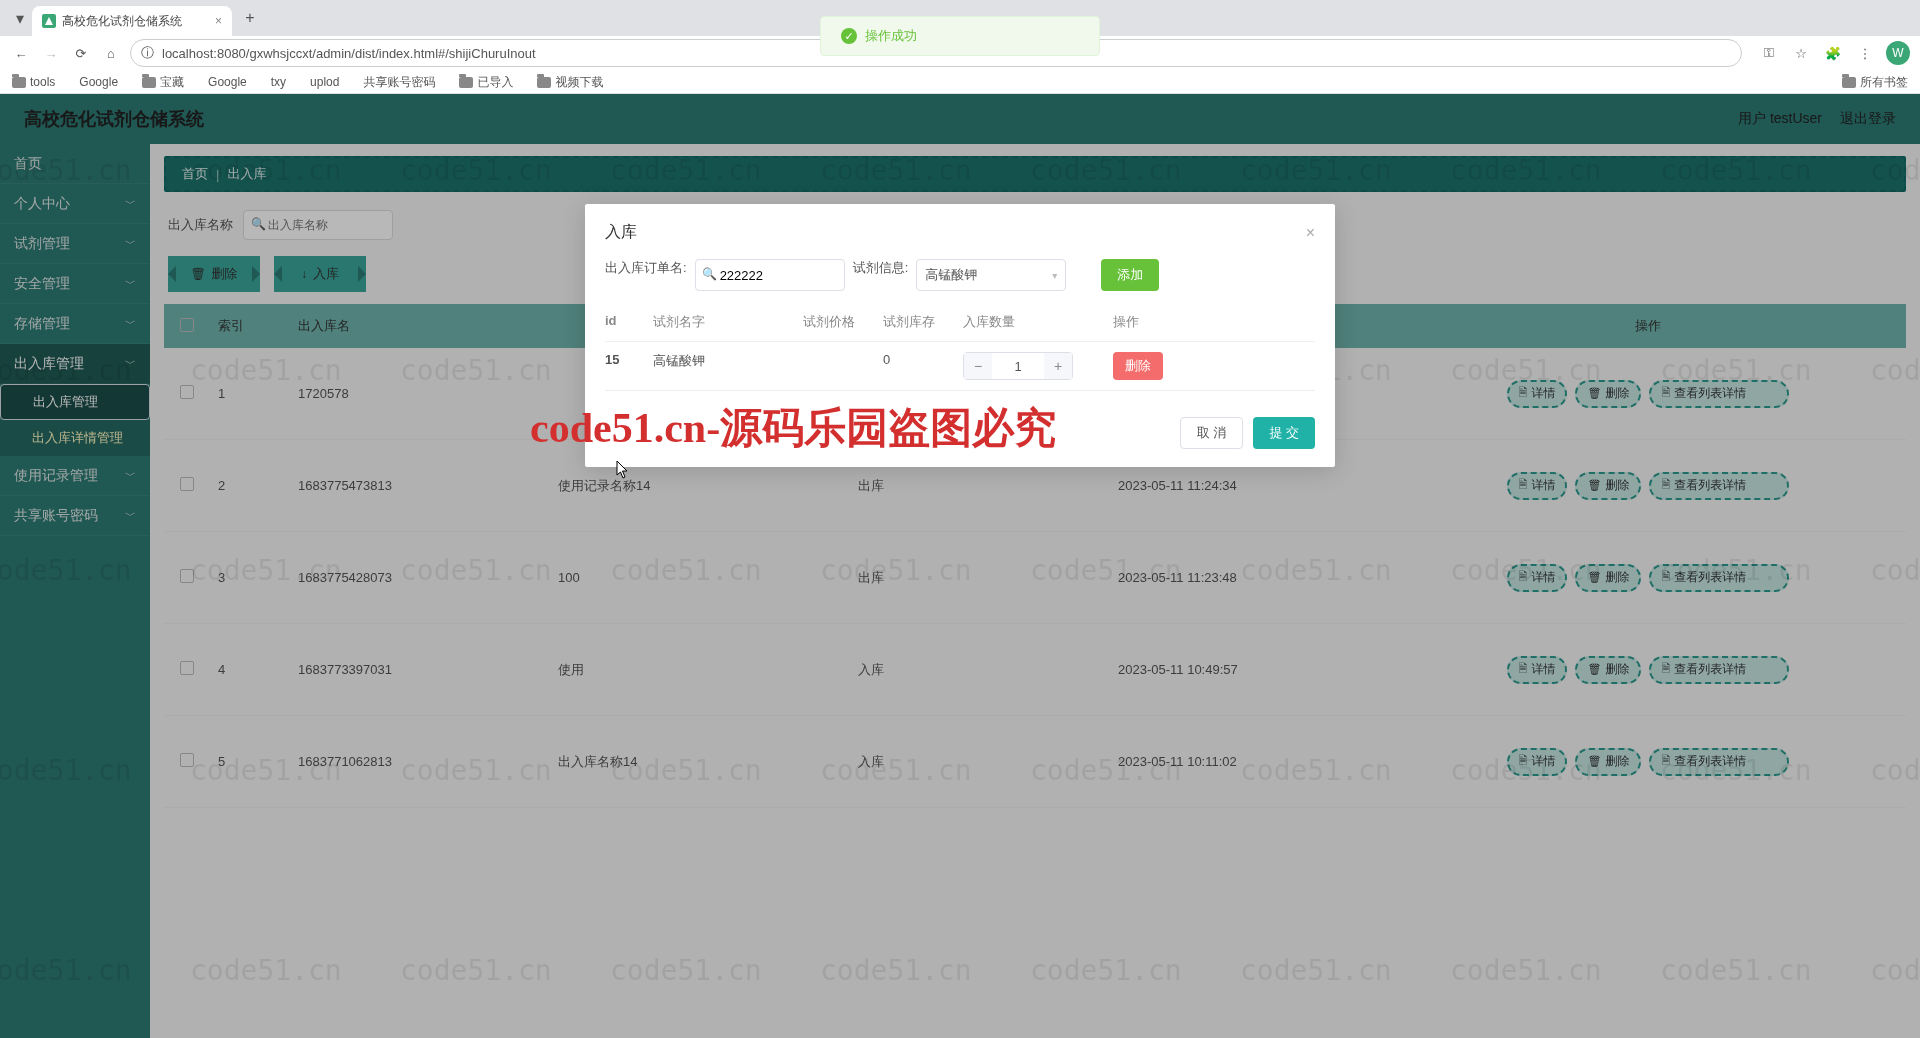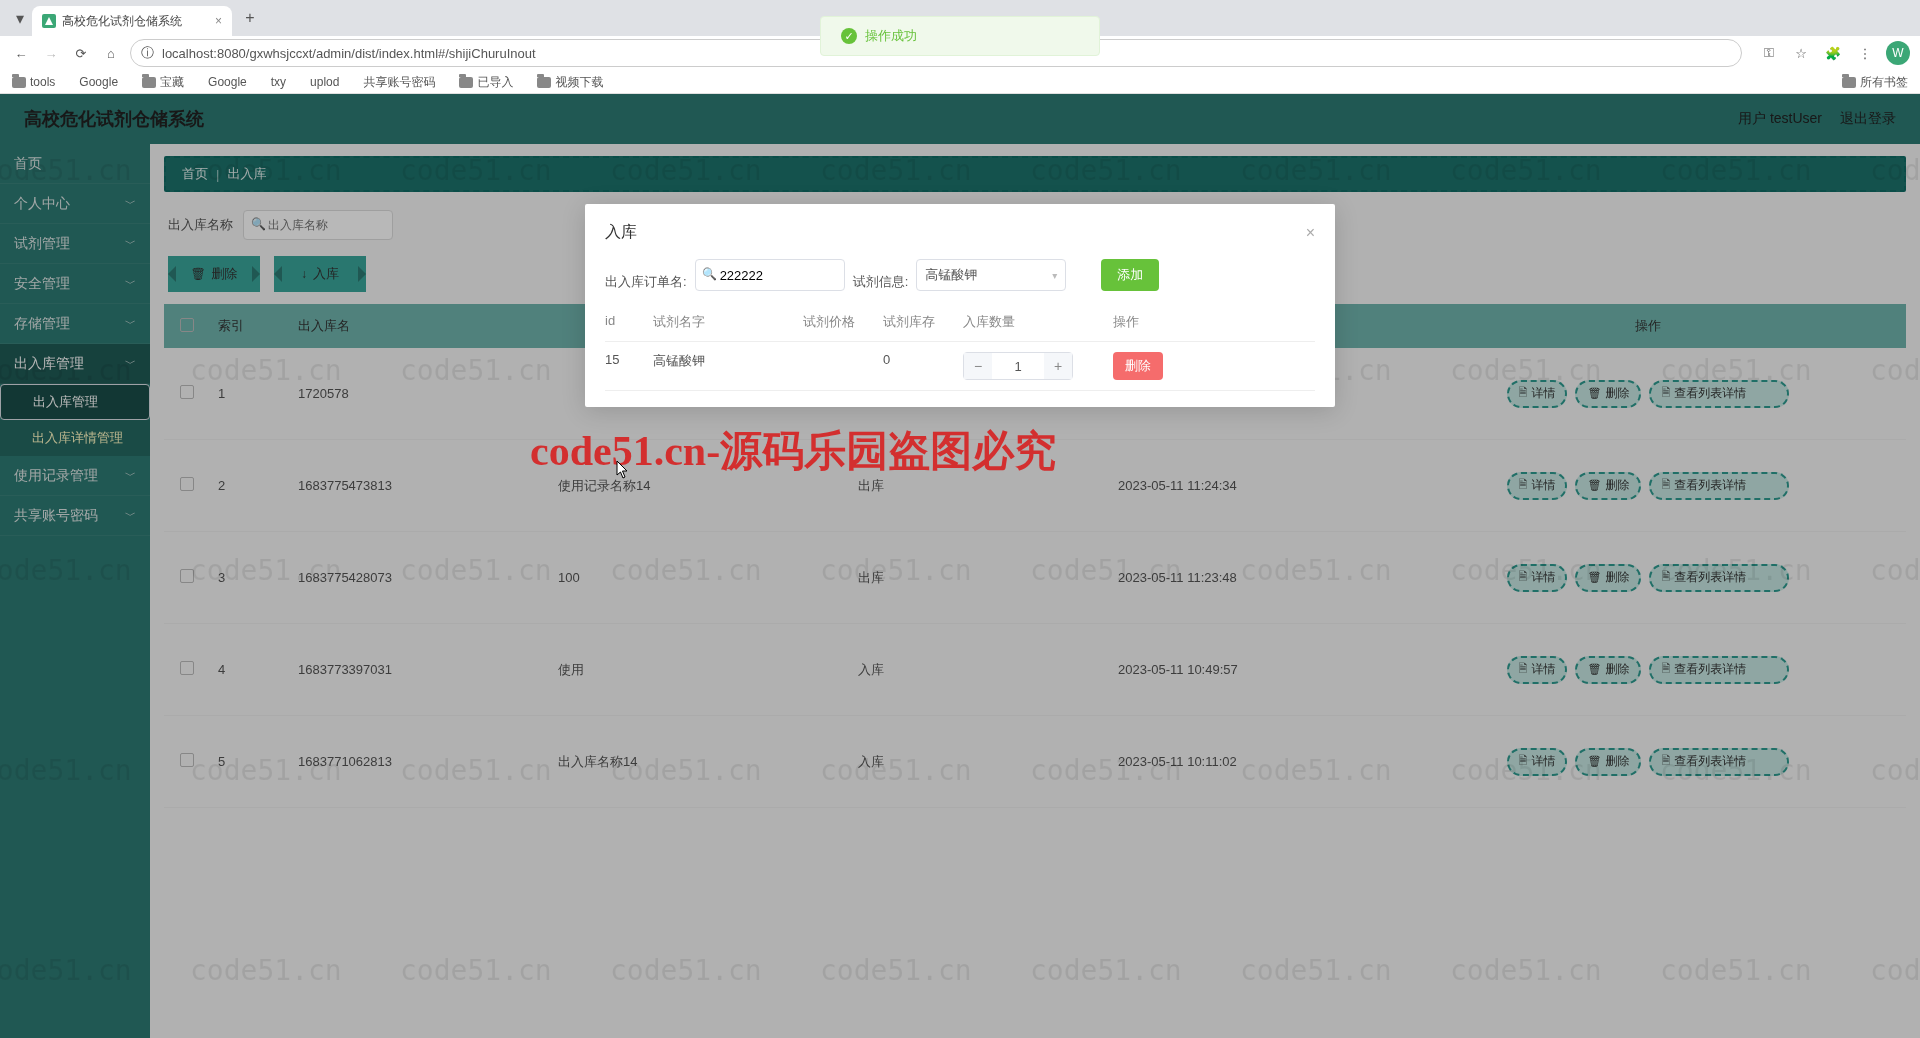--- a/index.html
+++ b/index.html
@@ -18,21 +18,21 @@
 .addr-bar .icon-btn{width:22px;text-align:center;color:#555;}
 .addr-input{flex:1;height:28px;border:1px solid #ccc;border-radius:14px;display:flex;align-items:center;padding:0 10px;gap:8px;font-size:13px;color:#555;}
 .addr-right{display:flex;align-items:center;gap:10px;margin-left:8px;}
 .avatar{width:24px;height:24px;border-radius:50%;background:#3ba776;color:#fff;display:flex;align-items:center;justify-content:center;font-size:12px;}
 .bookmarks{height:24px;display:flex;align-items:center;gap:24px;padding:0 12px;font-size:12px;color:#555;}
 .bk-item{display:flex;align-items:center;gap:4px;}
 .bk-folder{display:inline-block;width:14px;height:11px;background:#888;border-radius:2px;position:relative;}
 .bk-folder::before{content:"";position:absolute;top:-3px;left:0;width:7px;height:3px;background:#888;border-radius:1px 1px 0 0;}
 .bk-right{margin-left:auto;justify-content:space-between;}
 .wm-text{position:absolute;font-size:28px;color:rgba(0,0,0,0.08);font-family:monospace;white-space:nowrap;}
-.big-wm{position:absolute;z-index:60;font-size:42px;color:#d32f2f;font-family:"SimSun",serif;font-weight:bold;white-space:nowrap;margin-top:23px;}
+.big-wm{position:absolute;z-index:60;font-size:42px;color:#d32f2f;font-family:"SimSun",serif;font-weight:bold;white-space:nowrap;}
 
 
 .app-header{height:50px;background:linear-gradient(#2d7a73,#2d7a73);display:flex;align-items:center;padding:0 24px;color:#222;}
 .app-title{font-size:18px;font-weight:bold;color:#222;}
 .app-header-right{margin-left:auto;display:flex;gap:18px;font-size:14px;color:#222;}
 .app-header-right span{cursor:pointer;}
 
 
 .app-body{display:flex;height:calc(1038px - 94px - 50px);}
 .sidebar{width:150px;background:#2d7a73;display:flex;flex-direction:column;font-size:14px;}
@@ -77,37 +77,37 @@
 
 .toast{position:absolute;top:16px;left:50%;transform:translateX(-50%);z-index:70;background:#f0f9eb;border:1px solid #e1f3d8;color:#67c23a;font-size:13px;padding:10px 20px;border-radius:4px;display:flex;align-items:center;gap:8px;min-width:280px;}
 .toast .tick{width:16px;height:16px;border-radius:50%;background:#67c23a;color:#fff;display:flex;align-items:center;justify-content:center;font-size:11px;}
 
 
 .overlay{position:absolute;top:94px;left:0;right:0;bottom:0;background:rgba(0,0,0,0.28);z-index:40;}
 .modal{position:absolute;z-index:50;top:204px;left:50%;transform:translateX(-50%);width:750px;background:#fff;border-radius:2px;box-shadow:0 4px 24px rgba(0,0,0,0.15);}
 .modal-header{padding:18px 20px 8px;font-size:16px;color:#333;display:flex;align-items:center;}
 .modal-close{margin-left:auto;color:#aaa;font-size:16px;cursor:pointer;}
 .modal-body{padding:8px 20px 16px;}
-.form-row{display:flex;align-items:flex-end;gap:8px;font-size:13px;color:#555;margin-bottom:12px;}
+.form-row{display:flex;align-items:flex-start;gap:8px;font-size:13px;color:#555;margin-bottom:12px;}
 .form-row label{white-space:nowrap;}
 .inp{height:32px;border:1px solid #dcdfe6;border-radius:4px;padding:0 28px 0 8px;font-size:13px;width:150px;}
 .inp-wrap{position:relative;}
 .inp-wrap .mag{position:absolute;left:8px;top:8px;color:#bbb;font-size:12px;}
 .inp-wrap .inp{padding-left:24px;}
 .sel{height:32px;border:1px solid #dcdfe6;border-radius:4px;padding:0 24px 0 8px;font-size:13px;width:150px;background:#fff;position:relative;display:flex;align-items:center;color:#555;}
 .sel .car{position:absolute;right:8px;color:#bbb;font-size:10px;}
 .btn{height:32px;border:none;border-radius:4px;padding:0 16px;font-size:13px;cursor:pointer;}
 .btn-green{background:#67c23a;color:#fff;margin-left:27px;}
 .btn-teal{background:#20b2a6;color:#fff;}
 .btn-plain{background:#fff;border:1px solid #dcdfe6;color:#555;}
 .btn-red{background:#f56c6c;color:#fff;}
 .mtable{width:100%;font-size:13px;color:#555;}
 .mth,.mtd{display:flex;padding:10px 0;border-bottom:1px solid #eee;}
 .mth{color:#888;font-weight:normal;}
-.mc-id{width:40px;}
+.mc-id{width:40px;font-weight:bold;}
 .mc-name{width:150px;margin-left:8px;}
 .mc-price{width:80px;}
 .mc-stock{width:80px;}
 .mc-qty{width:150px;}
 .mc-op{width:100px;}
 .stepper{display:flex;align-items:center;border:1px solid #dcdfe6;border-radius:4px;height:28px;width:110px;}
 .stepper button{width:28px;height:100%;border:none;background:#f5f7fa;color:#888;cursor:pointer;font-size:14px;}
 .stepper .sval{flex:1;text-align:center;font-size:13px;}
 .modal-footer{padding:10px 20px 18px;display:flex;justify-content:flex-end;gap:10px;}
 
@@ -377,20 +377,24 @@
         <div class="mc-qty">
           <div class="stepper">
             <button>−</button>
             <span class="sval">1</span>
             <button>+</button>
           </div>
         </div>
         <div class="mc-op"><button class="btn btn-red" style="height:28px;padding:0 12px;">删除</button></div>
       </div>
     </div>
+  </div>
+  <div class="modal-footer">
+    <button class="btn btn-plain">取 消</button>
+    <button class="btn btn-teal">提 交</button>
   </div>
 </div>
 
 <div class="big-wm" style="top:400px;left:530px;">code51.cn-源码乐园盗图必究</div>
 
 <div class="cursor" style="top:460px;left:616px;">
   <svg viewBox="0 0 14 20">
       <path d="M1 1 L1 15 L4.5 12 L7 18 L9 17 L6.5 11 L11 11 Z" fill="#fff" stroke="#000" stroke-width="1"></path>
     </svg>
 </div>

